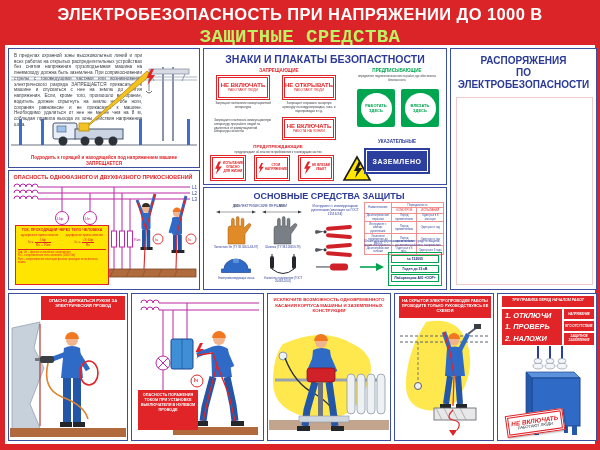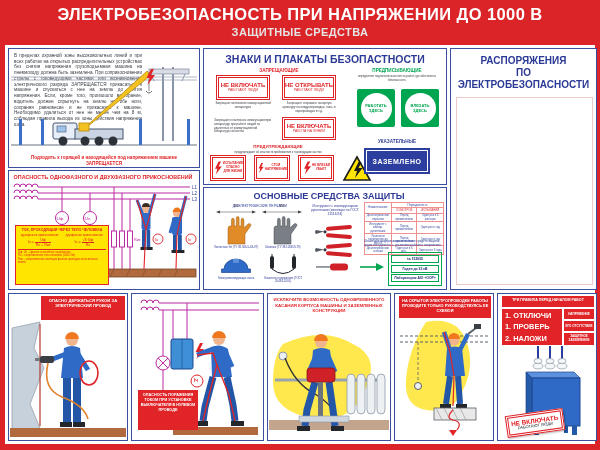--- a/index.html
+++ b/index.html
@@ -31,21 +31,21 @@
 <div class="poster">
 
   <svg width="0" height="0" style="position:absolute">
     <defs>
         <polygon id="bolt" points="7,0 2.5,9 5.5,9 3.5,16 11,6 7,6 10,0"></polygon>
       </defs>
   </svg>
 
   <div class="abs c" style="left:0;top:0;width:600px;height:45px;">
     <div class="b" style="font-size:16.5px;color:#fff;padding-top:5px;letter-spacing:.4px;">ЭЛЕКТРОБЕЗОПАСНОСТЬ ПРИ НАПРЯЖЕНИИ ДО 1000 В</div>
-    <div class="b" style="font-size:11px;color:#e5e5e5;padding-top:2px;letter-spacing:.4px;">ЗАЩИТНЫЕ СРЕДСТВА</div>
+    <div class="b" style="font-size:19px;color:#bef264;padding-top:2px;letter-spacing:.4px;font-family:Liberation Mono, monospace;">ЗАЩИТНЫЕ СРЕДСТВА</div>
   </div>
 
   <div class="content">
 
   <div class="panel" style="left:3px;top:3px;width:192px;height:120px;">
     <div class="abs gray" style="left:5px;top:4px;width:128px;font-size:4.6px;line-height:1.25;text-align:justify;">В пределах охранной зоны высоковольтных линий и при всех работах на открытых распределительных устройствах без снятия напряжения грузоподъемная машина на пневмоходу должна быть заземлена. При соприкосновении стрелы с токоведущими частями или возникновении электрического разряда ЗАПРЕЩАЕТСЯ прикасаться к машине и спускаться с нее на землю до снятия напряжения. Если, кроме того, произошло возгорание, водитель должен спрыгнуть на землю на обе ноги, сохраняя равновесие и не прикасаясь к машине. Необходимо удалиться от нее не менее чем на 8 м, соблюдая правила выхода из зоны действия напряжения шага.</div>
     <svg class="abs" style="left:2px;top:12px;" width="186" height="92" viewBox="0 0 186 92">
 
       <line x1="152" y1="6" x2="152" y2="80" stroke="#8a93a8" stroke-width="2"></line>
       <line x1="162" y1="6" x2="162" y2="80" stroke="#8a93a8" stroke-width="2"></line>
@@ -491,21 +491,21 @@
       <line x1="40" y1="90" x2="46" y2="102" stroke="#9a9a9a" stroke-width="0.7"></line>
           <line x1="48" y1="90" x2="54" y2="102" stroke="#9a9a9a" stroke-width="0.7"></line>
       <line x1="56" y1="90" x2="62" y2="102" stroke="#9a9a9a" stroke-width="0.7"></line>
           <line x1="64" y1="90" x2="70" y2="102" stroke="#9a9a9a" stroke-width="0.7"></line>
       <polyline points="48,14 54,34 58,58 57,88" stroke="#e02428" stroke-width="1.2" fill="none"></polyline>
       <path d="M57 92 q-8 8 0 10 q10 2 4 10" stroke="#e02428" stroke-width="1.2" fill="none"></path>
       <polygon points="61,112 57,118 53,112" fill="#e02428"></polygon>
     </svg>
   </div>
 
-  <div class="panel" style="left:492px;top:248px;width:100px;height:148px;">
+  <div class="panel" style="left:492px;top:248px;width:100px;height:148px;font-style:italic;">
     <div class="wbox abs" style="left:4px;top:2px;width:92px;height:11px;font-size:3.6px;line-height:1.3;padding-top:1.5px;">ТРИ ПРАВИЛА ПЕРЕД НАЧАЛОМ РАБОТ</div>
     <div class="wbox abs" style="left:4px;top:15px;width:60px;height:36px;font-size:7.4px;line-height:1.55;text-align:left;padding:1px 0 0 3px;">
       <div>1. ОТКЛЮЧИ</div>
       <div>1. ПРОВЕРЬ</div>
       <div>2. НАЛОЖИ</div>
     </div>
     <div class="wbox abs" style="left:66px;top:15px;width:30px;height:10px;font-size:3px;display:flex;align-items:center;justify-content:center;">НАПРЯЖЕНИЕ</div>
     <div class="wbox abs" style="left:66px;top:27px;width:30px;height:10px;font-size:3px;display:flex;align-items:center;justify-content:center;">ЕГО ОТСУТСТВИЕ</div>
     <div class="wbox abs" style="left:66px;top:39px;width:30px;height:12px;font-size:3px;line-height:1.3;display:flex;align-items:center;justify-content:center;">ЗАЩИТНОЕ ЗАЗЕМЛЕНИЕ</div>
     <svg class="abs" style="left:2px;top:52px;" width="96" height="92" viewBox="0 0 96 92">

